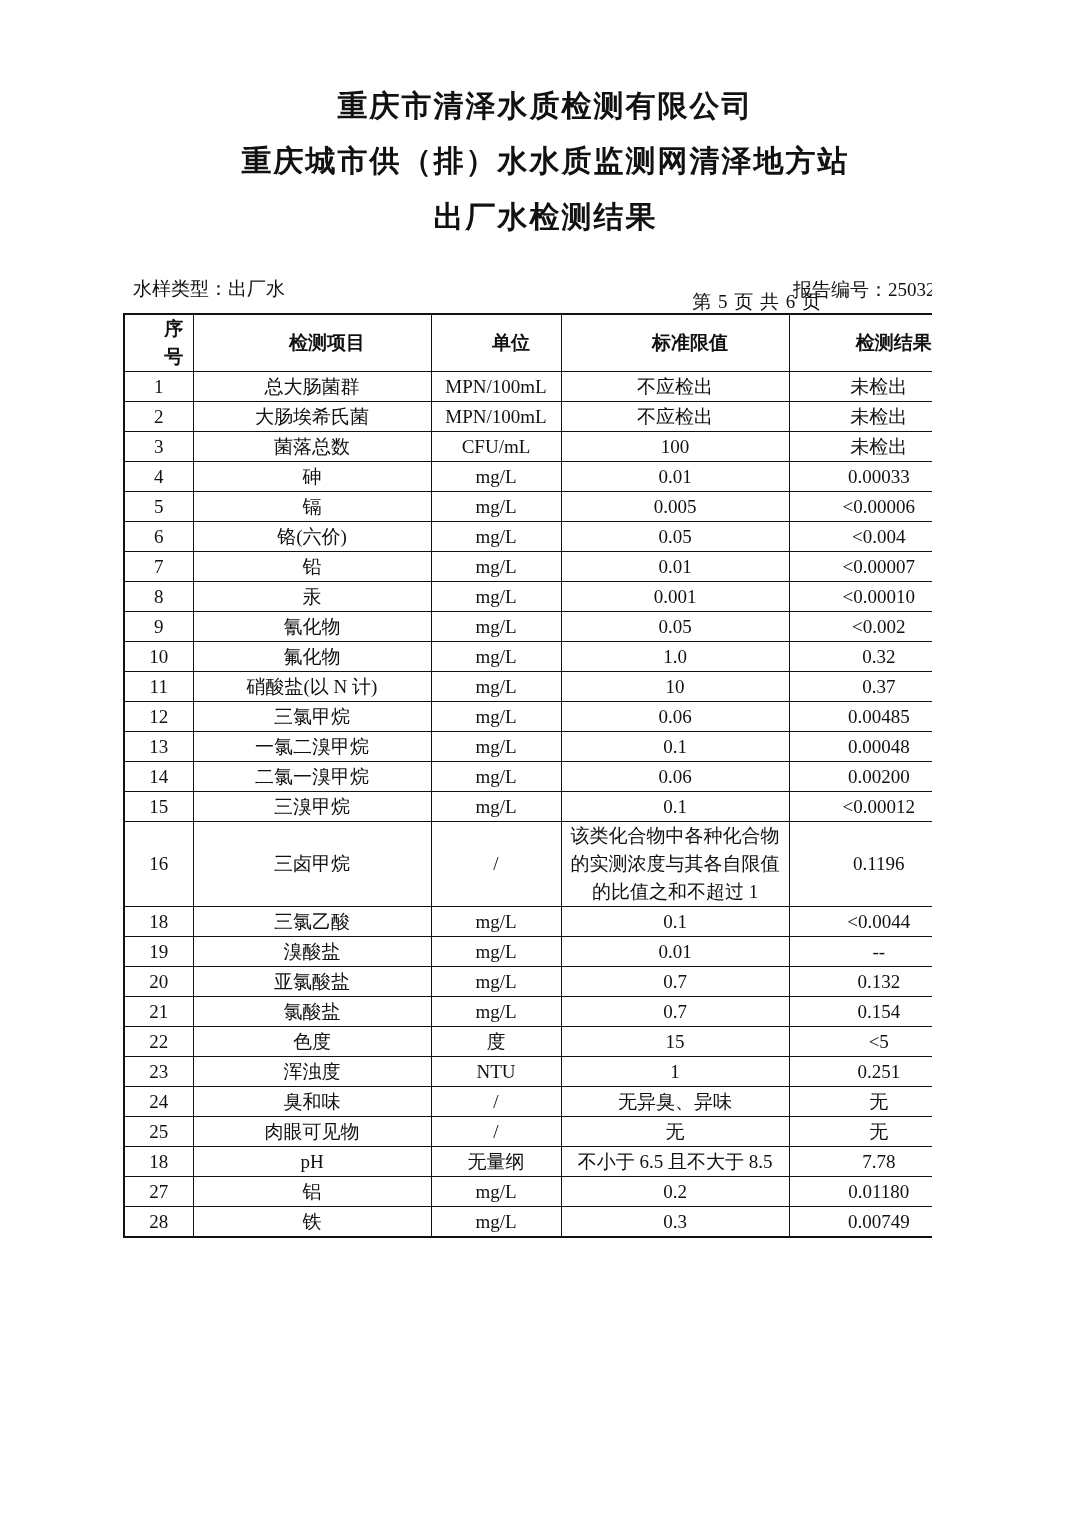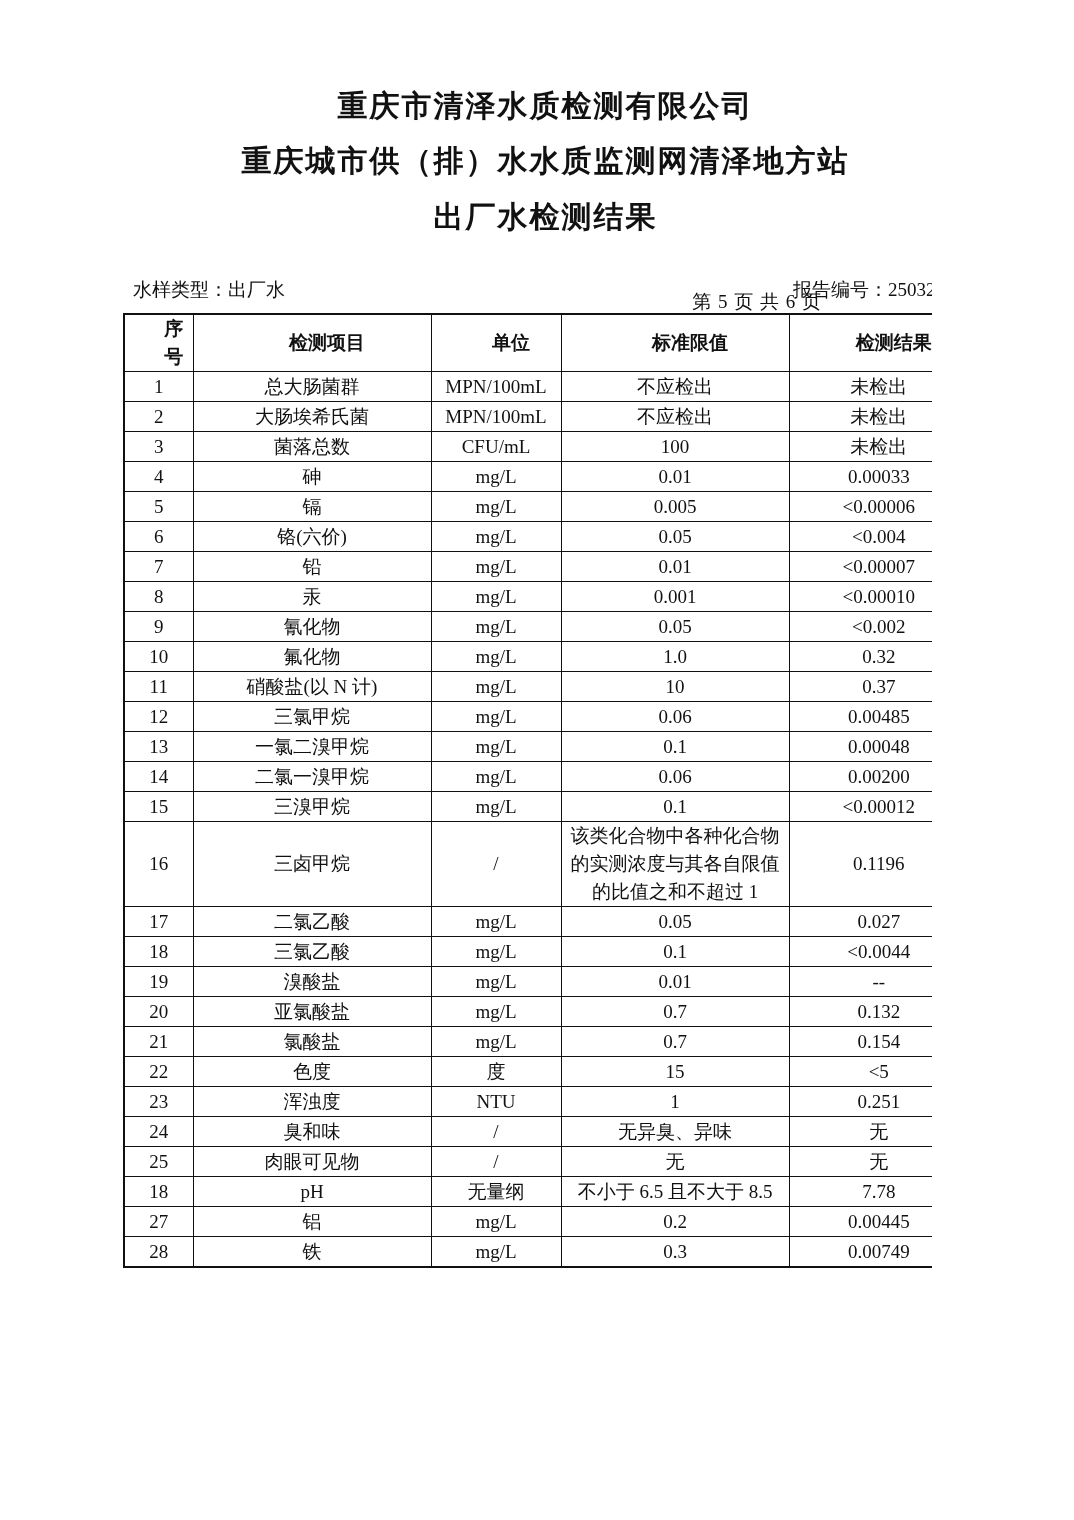--- a/index.html
+++ b/index.html
@@ -21,21 +21,21 @@
   .t2{top:141px;}
   .t3{top:197px;}
   .page-indicator{
     position:absolute;top:246px;right:110px;
     font-size:19px;line-height:24px;letter-spacing:1px;margin-top:44px;
   }
   .meta-line{
     position:absolute;top:277px;left:123px;width:845px;height:26px;
     font-size:19px;line-height:26px;
   }
-  .sample-type{position:absolute;left:10px;top:0;}
+  .sample-type{position:absolute;left:10px;top:0;font-family:Liberation Mono, monospace;}
   .report-no{position:absolute;right:4px;top:0;}
   table.results{
     position:absolute;left:123px;top:313px;width:845px;
     border-collapse:collapse;table-layout:fixed;
     border:2px solid #111111;
   }
   table.results th,table.results td{
     border:1px solid #111111;
     text-align:center;vertical-align:middle;
     font-size:19px;line-height:28px;
@@ -202,27 +202,20 @@
     <td class="c-result">&lt;0.00012</td>
   </tr>
         <tr>
     <td class="c-no">16</td>
     <td class="c-item">三卤甲烷</td>
     <td class="c-unit">/</td>
     <td class="c-limit narrow-wrap">该类化合物中各种化合物的实测浓度与其各自限值的比值之和不超过 1</td>
     <td class="c-result">0.1196</td>
   </tr>
         <tr>
-    <td class="c-no">17</td>
-    <td class="c-item">二氯乙酸</td>
-    <td class="c-unit">mg/L</td>
-    <td class="c-limit">0.05</td>
-    <td class="c-result">0.027</td>
-  </tr>
-        <tr>
     <td class="c-no">18</td>
     <td class="c-item">三氯乙酸</td>
     <td class="c-unit">mg/L</td>
     <td class="c-limit">0.1</td>
     <td class="c-result">&lt;0.0044</td>
   </tr>
         <tr>
     <td class="c-no">19</td>
     <td class="c-item">溴酸盐</td>
     <td class="c-unit">mg/L</td>
@@ -276,21 +269,21 @@
     <td class="c-item">pH</td>
     <td class="c-unit">无量纲</td>
     <td class="c-limit">不小于 6.5 且不大于 8.5</td>
     <td class="c-result">7.78</td>
   </tr>
         <tr>
     <td class="c-no">27</td>
     <td class="c-item">铝</td>
     <td class="c-unit">mg/L</td>
     <td class="c-limit">0.2</td>
-    <td class="c-result">0.00445</td>
+    <td class="c-result">0.01180</td>
   </tr>
         <tr>
     <td class="c-no">28</td>
     <td class="c-item">铁</td>
     <td class="c-unit">mg/L</td>
     <td class="c-limit">0.3</td>
     <td class="c-result">0.00749</td>
   </tr>
       </tbody>
   </table>

